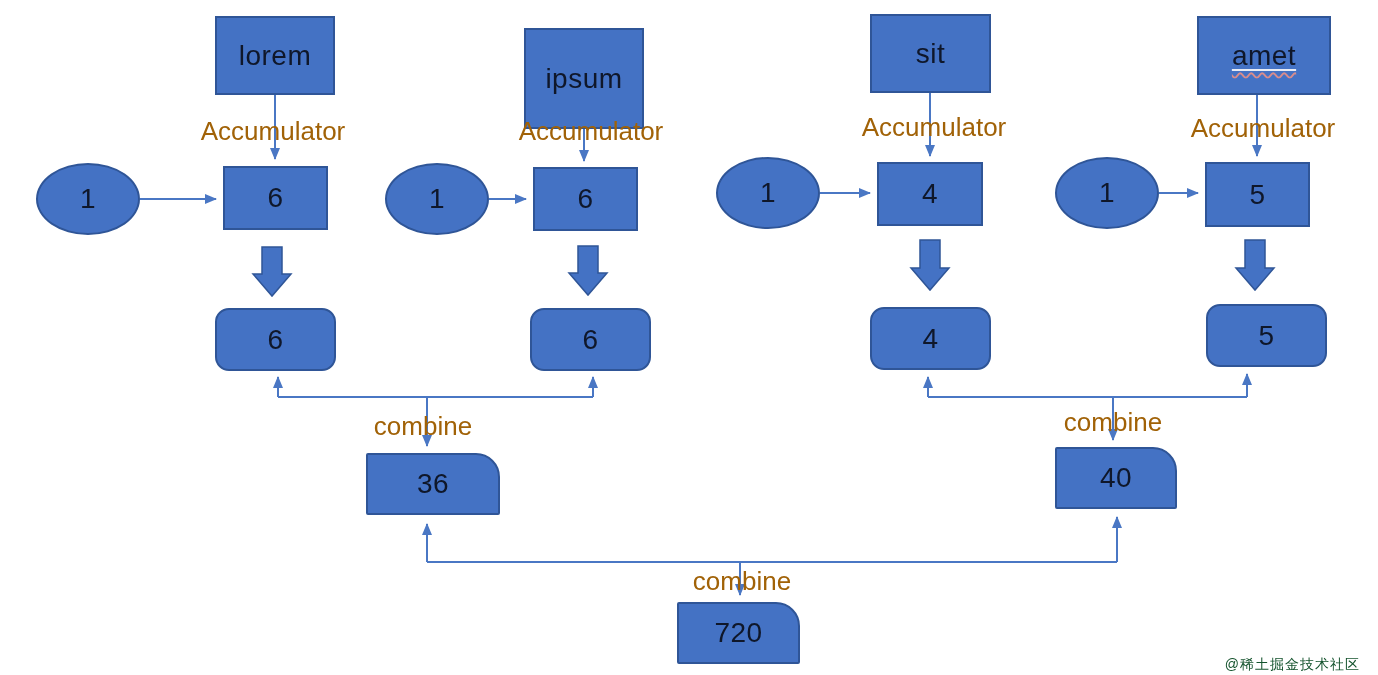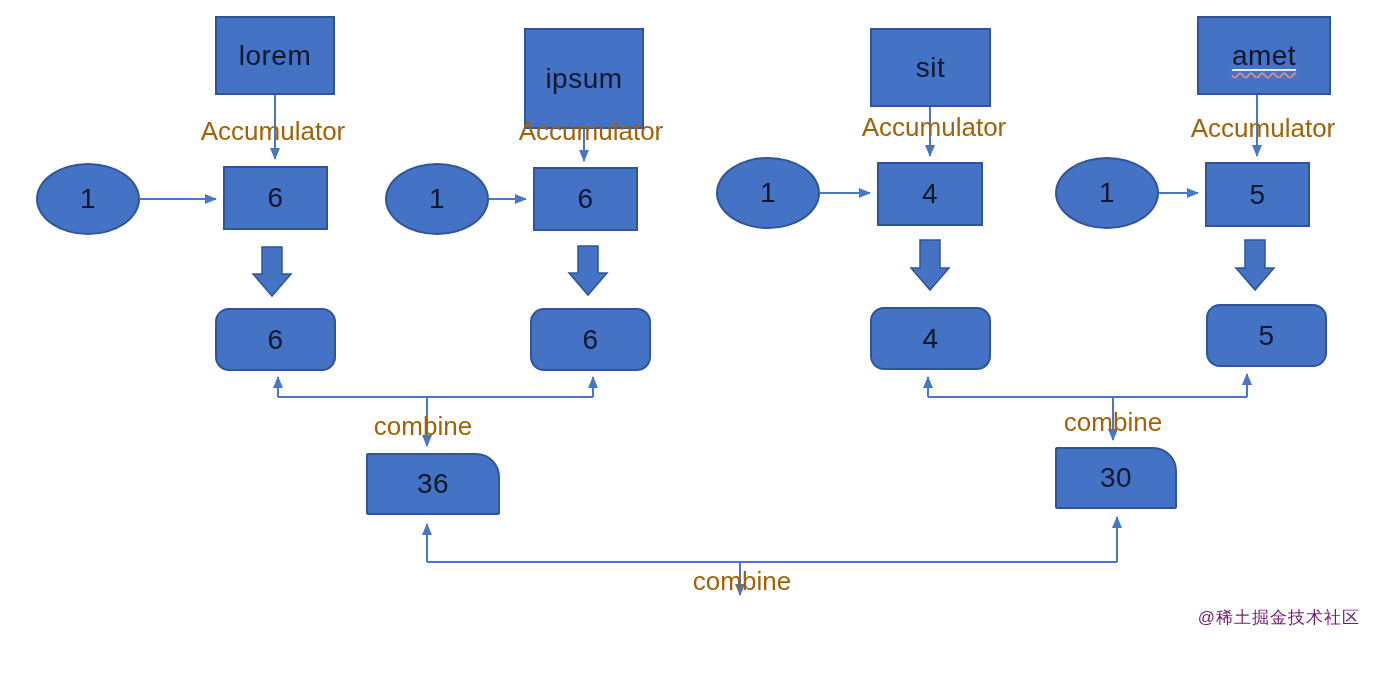--- a/index.html
+++ b/index.html
@@ -48,23 +48,23 @@
     text-underline-offset: 4px;
   }
   .u-wavy {
     text-decoration: underline wavy #d98c8c;
     text-decoration-thickness: 1.5px;
     text-underline-offset: 7px;
   }
   .watermark {
     position: absolute;
     right: 18px;
-    top: 606px;
-    color: #701a75;
-    font-size: 17px;
+    top: 656px;
+    color: #14532d;
+    font-size: 14px;
     z-index: 3;
     letter-spacing: 1px;
   }
 </style>
 </head>
 <body>
 
 <div class="canvas">
 
   <svg class="connectors" viewBox="0 0 1378 675" xmlns="http://www.w3.org/2000/svg">
@@ -138,21 +138,21 @@
   <div class="node ellipse" style="left:385px; top:163px; width:104px; height:72px">
     <span>1</span>
   </div>
   <div class="node" style="left:533px; top:167px; width:105px; height:64px">
     <span>6</span>
   </div>
   <div class="node rounded" style="left:530px; top:308px; width:121px; height:63px">
     <span>6</span>
   </div>
 
-  <div class="node" style="left:870px; top:28px; width:121px; height:79px">
+  <div class="node" style="left:870px; top:14px; width:121px; height:79px">
     <span>sit</span>
   </div>
   <div class="label" style="left:934px; top:113px">Accumulator</div>
   <div class="node ellipse" style="left:716px; top:157px; width:104px; height:72px">
     <span>1</span>
   </div>
   <div class="node" style="left:877px; top:162px; width:106px; height:64px">
     <span>4</span>
   </div>
   <div class="node rounded" style="left:870px; top:307px; width:121px; height:63px">
@@ -173,19 +173,22 @@
     <span>5</span>
   </div>
 
   <div class="label" style="left:423px; top:412px">combine</div>
   <div class="node tr-round" style="left:366px; top:453px; width:134px; height:62px">
     <span>36</span>
   </div>
 
   <div class="label" style="left:1113px; top:408px">combine</div>
   <div class="node tr-round" style="left:1055px; top:447px; width:122px; height:62px">
-    <span>30</span>
+    <span>40</span>
   </div>
 
   <div class="label" style="left:742px; top:567px">combine</div>
+  <div class="node tr-round" style="left:677px; top:602px; width:123px; height:62px">
+    <span>720</span>
+  </div>
 
   <div class="watermark">@稀土掘金技术社区</div>
 </div>
 
 </body></html>

